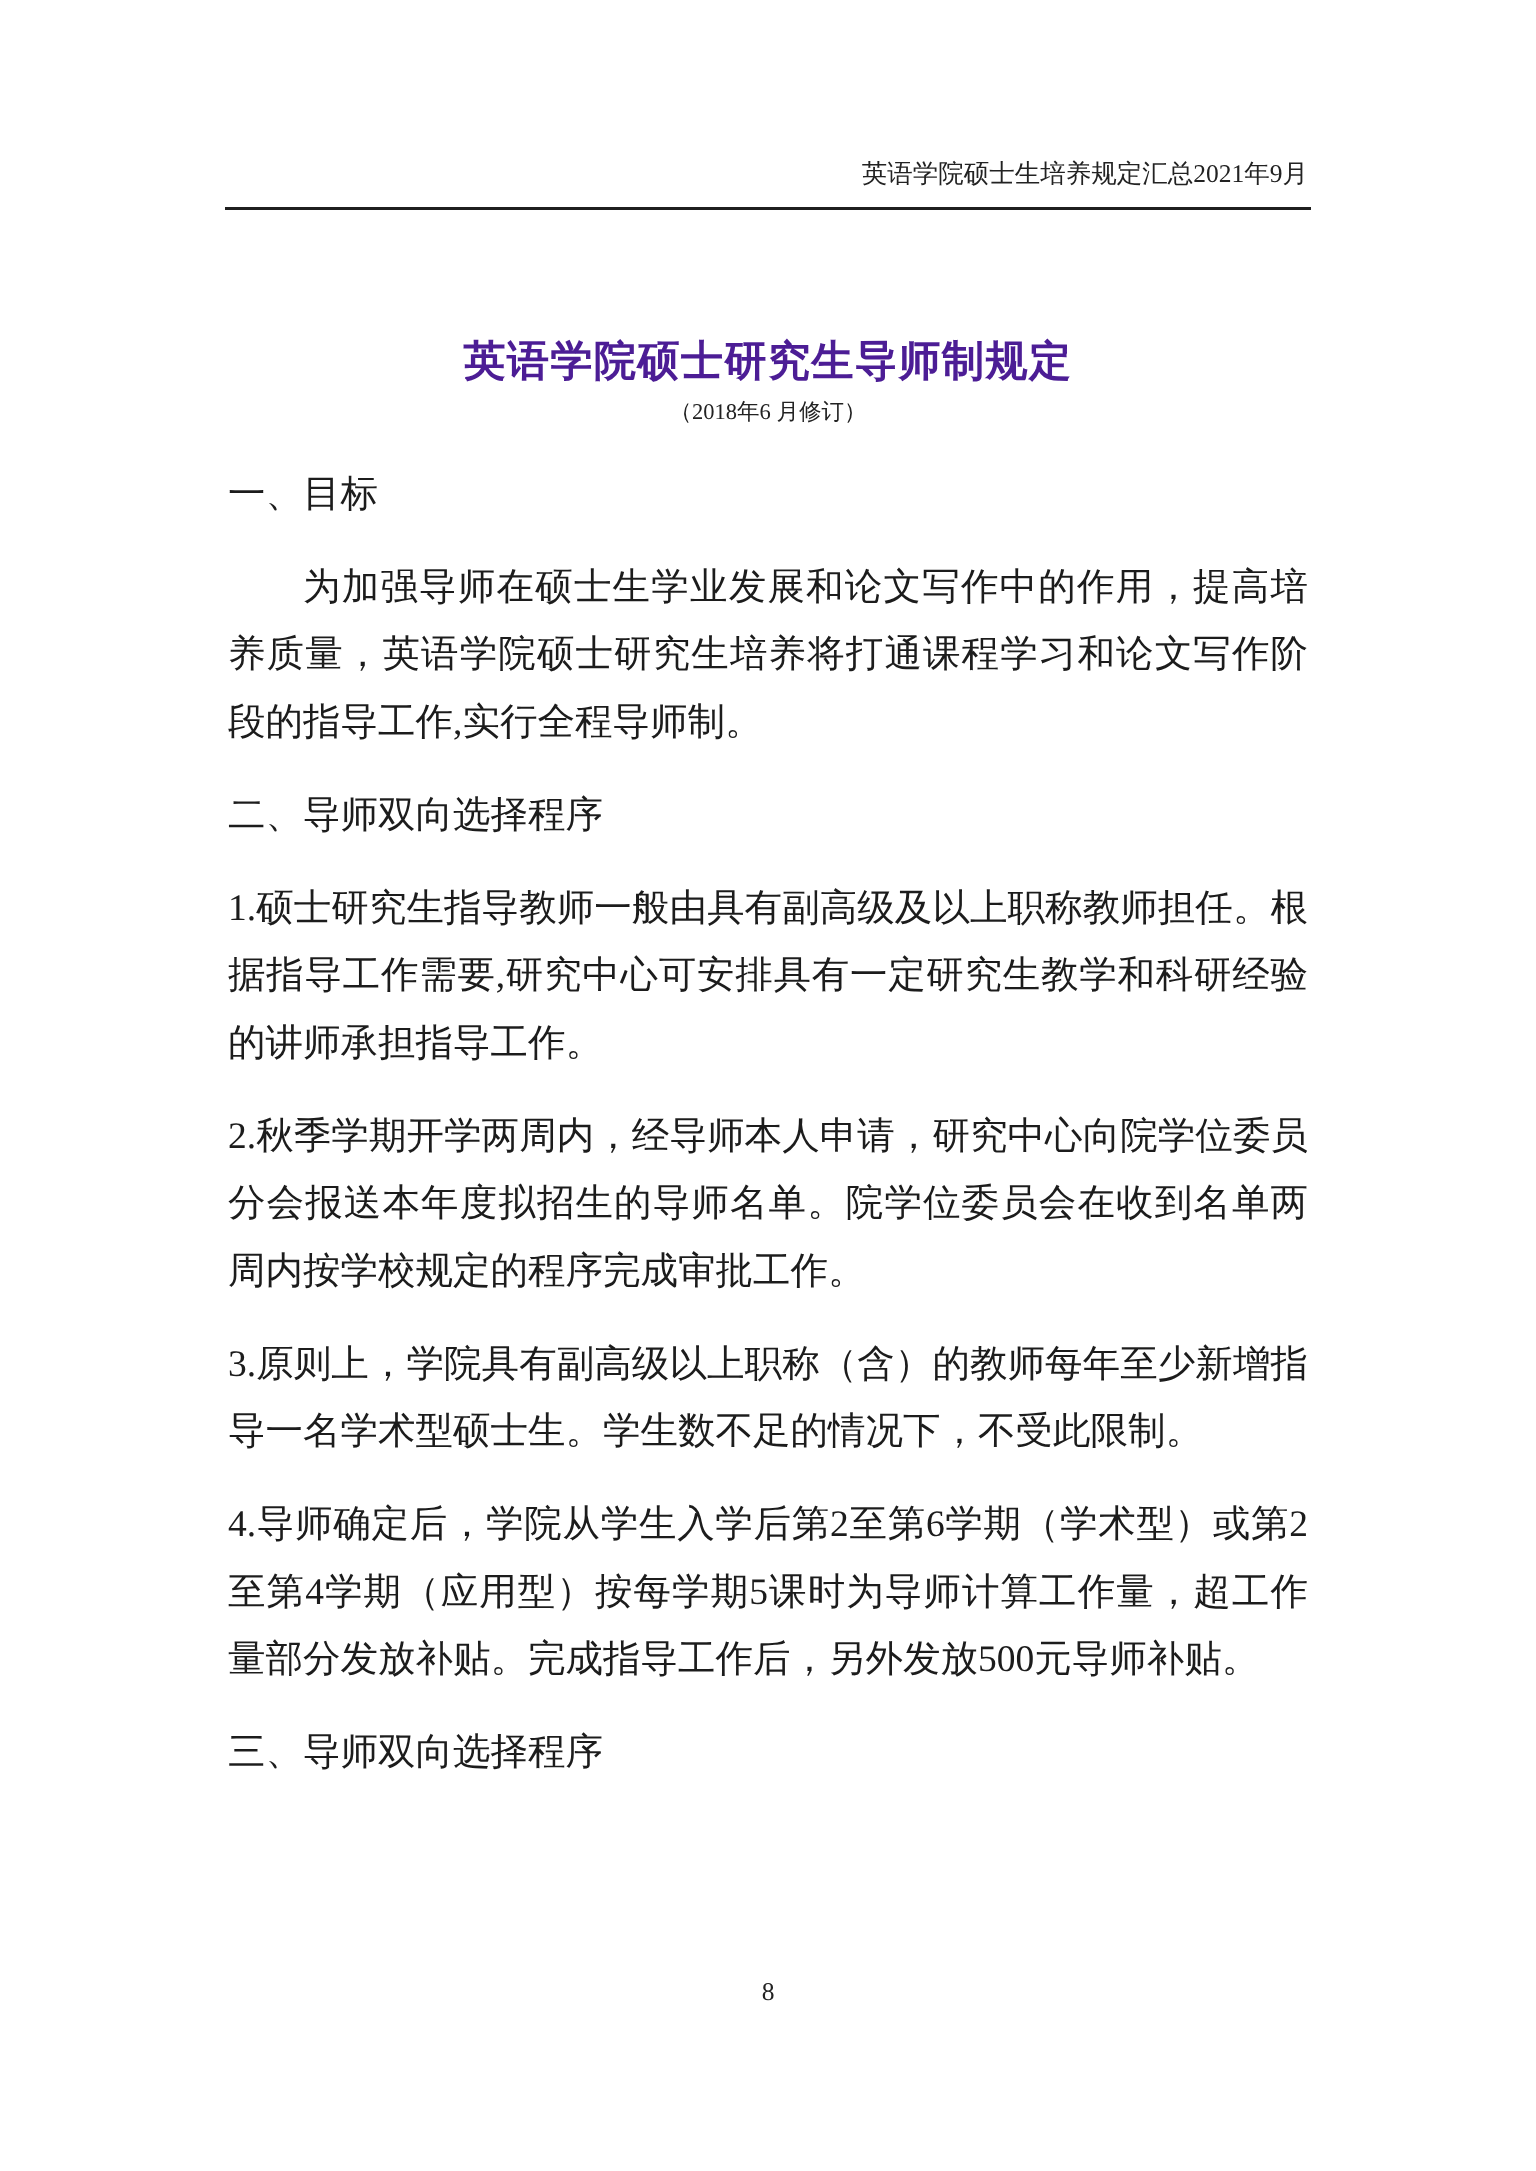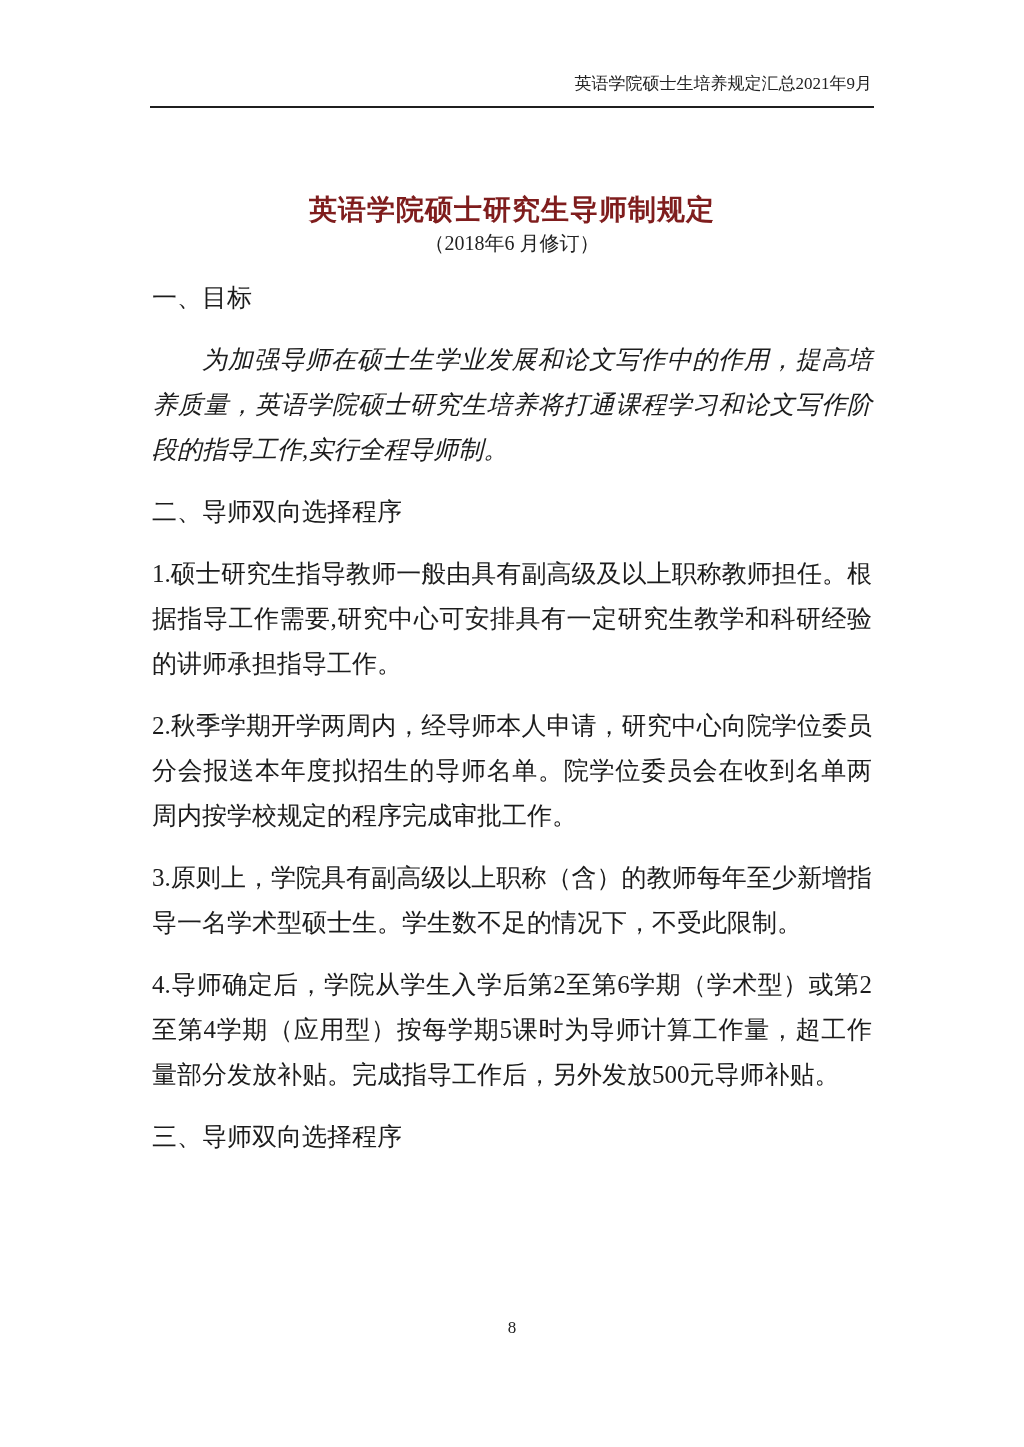--- a/index.html
+++ b/index.html
@@ -10,59 +10,58 @@
   .page {
     position: relative;
     width: 1024px;
     height: 1447px;
     background: #ffffff;
     color: #1c1c1c;
     font-family: "Liberation Serif", "DejaVu Serif", serif;
     overflow: hidden;
   }
   .header {
-    padding: 74px 152px 0 152px;
+    padding: 106px 152px 0 152px;
     text-align: right;
     font-size: 17px;
     line-height: 20px;
     color: #222222;
   }
   .rule {
     margin: 12px 150px 0 150px;
     border-top: 2px solid #1f1f1f;
     height: 0;
   }
   .doc-title {
     margin-top: 84px;
     text-align: center;
     font-size: 28px;
     font-weight: bold;
     line-height: 36px;
     letter-spacing: 1px;
-    color: #7f1d1d;
+    color: #4c1d95;
   }
   .doc-subtitle {
     margin-top: 3px;
     text-align: center;
-    font-size: 20px;
+    font-size: 15px;
     line-height: 24px;
     color: #222222;
   }
   .content {
     margin: 20px 152px 0 152px;
     font-size: 25px;
     line-height: 45px;
     text-align: justify;
   }
   .content p {
     margin: 0 0 17px 0;
   }
   .para.indent {
     text-indent: 2em;
-    font-style: italic;
   }
   .page-number {
     position: absolute;
     top: 1318px;
     left: 0;
     width: 100%;
     text-align: center;
     font-size: 17px;
     color: #222222;
   }

